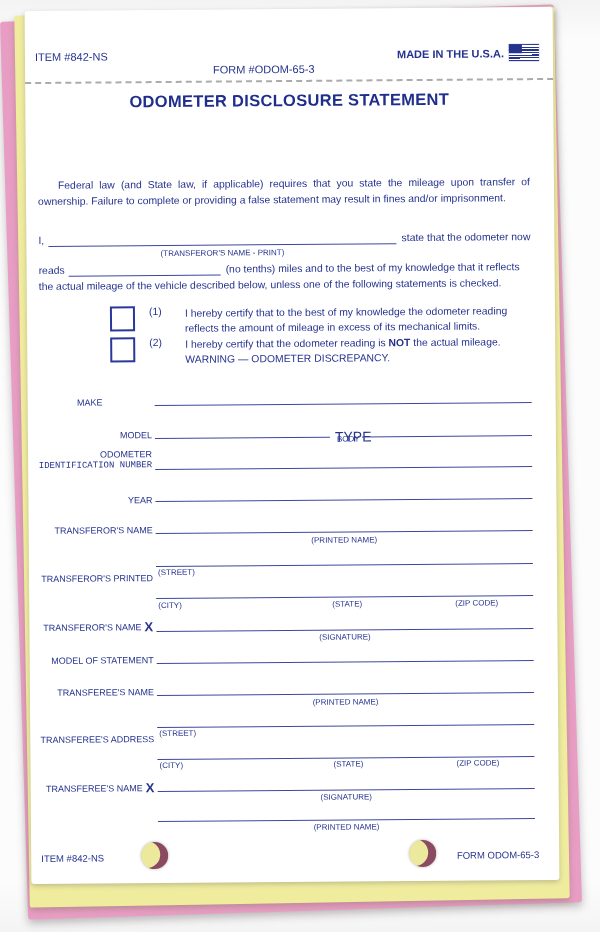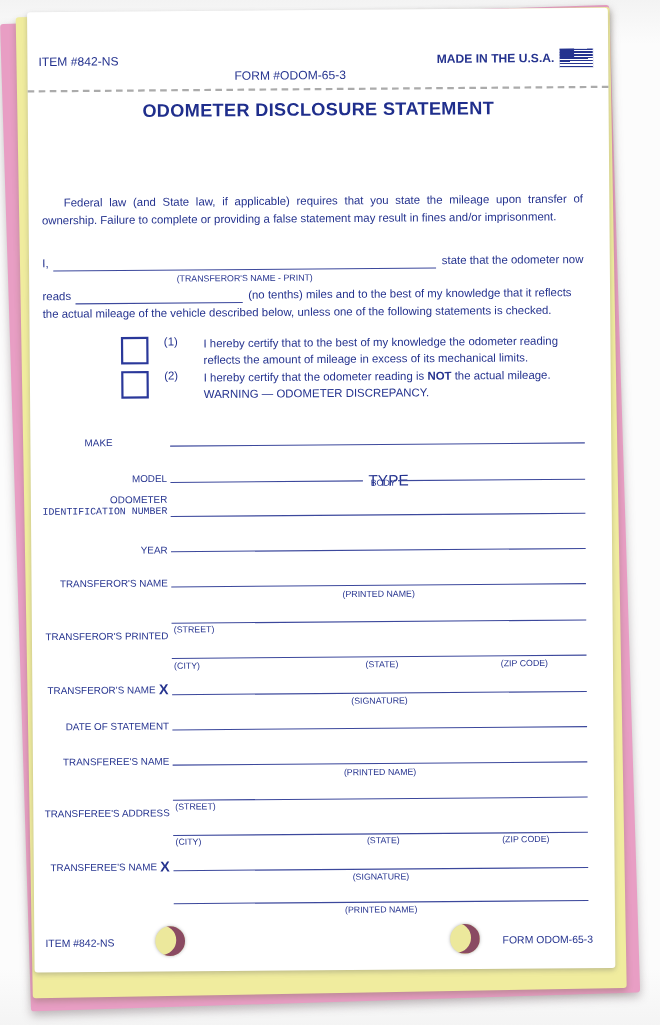--- a/index.html
+++ b/index.html
@@ -115,21 +115,21 @@
     <div class="abs fline" style="top:588px;left:127px;right:24px;"></div>
     <div class="abs cap" style="top:591px;left:129px;">(CITY)</div>
     <div class="abs cap" style="top:591px;left:303px;">(STATE)</div>
     <div class="abs cap" style="top:591px;left:426px;">(ZIP CODE)</div>
 
     <div class="abs lbl" style="top:612px;width:112px;">TRANSFEROR'S NAME</div>
     <div class="abs xmark" style="top:609px;left:115px;">X</div>
     <div class="abs fline" style="top:621px;left:127px;right:24px;"></div>
     <div class="abs capc" style="top:624px;">(SIGNATURE)</div>
 
-    <div class="abs lbl" style="top:645px;">DATE OF STATEMENT</div>
+    <div class="abs lbl" style="top:645px;">MODEL OF STATEMENT</div>
     <div class="abs fline" style="top:653px;left:127px;right:24px;"></div>
 
     <div class="abs lbl" style="top:677px;">TRANSFEREE'S NAME</div>
     <div class="abs fline" style="top:685px;left:127px;right:24px;"></div>
     <div class="abs capc" style="top:689px;">(PRINTED NAME)</div>
 
     <div class="abs fline" style="top:717px;left:127px;right:24px;"></div>
     <div class="abs cap" style="top:719px;left:129px;">(STREET)</div>
     <div class="abs lbl" style="top:724px;">TRANSFEREE'S ADDRESS</div>
     <div class="abs fline" style="top:749px;left:127px;right:24px;"></div>

